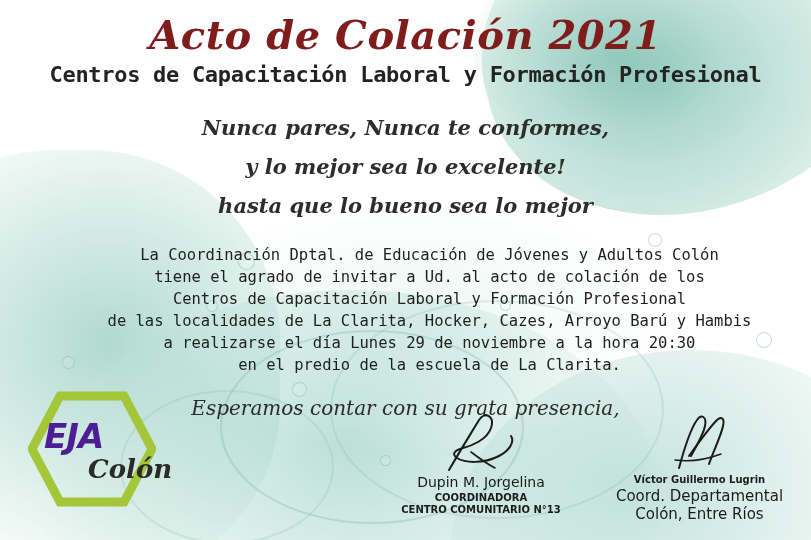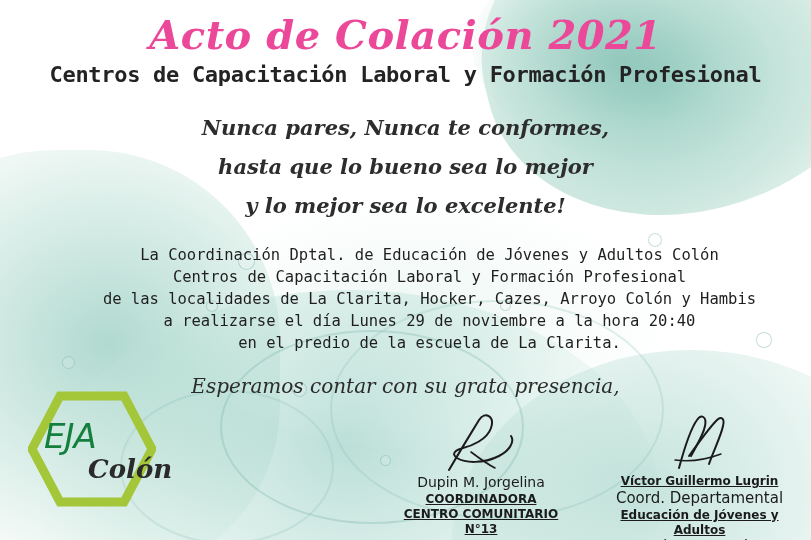--- a/index.html
+++ b/index.html
@@ -108,21 +108,21 @@
     text-align: center;
     padding-top: 14px;
   }
 
   .title {
     font-family: "DejaVu Serif", serif;
     font-style: italic;
     font-weight: bold;
     font-size: 40px;
     line-height: 1.05;
-    color: #ec4899;
+    color: #7f1d1d;
     letter-spacing: 0.5px;
     margin: 0 0 6px 0;
   }
 
   .subtitle {
     font-family: "DejaVu Sans Mono", monospace;
     font-size: 22px;
     font-weight: bold;
     color: #232323;
     margin: 0 0 22px 0;
@@ -167,24 +167,24 @@
     width: 128px;
     height: 118px;
     z-index: 6;
   }
   .logo svg { display: block; }
   .logo-eja {
     position: absolute;
     left: 16px;
     top: 26px;
     font-family: "DejaVu Sans", sans-serif;
-    font-weight: normal;
+    font-weight: bold;
     font-style: italic;
     font-size: 34px;
-    color: #15803d;
+    color: #4c1d95;
     letter-spacing: -1px;
   }
   .logo-colon {
     position: absolute;
     left: 40px;
     top: 64px;
     font-family: "DejaVu Serif", serif;
     font-style: italic;
     font-weight: bold;
     font-size: 26px;
@@ -207,23 +207,22 @@
   .sig-lines {
     font-family: "DejaVu Sans", sans-serif;
     color: #1b1b1b;
     line-height: 1.25;
   }
   .sig-name {
     font-size: 14px;
     font-weight: normal;
   }
   .sig-bold {
-    font-size: 12px;
-    font-weight: bold;
-    text-decoration: underline;
+    font-size: 10px;
+    font-weight: bold;
   }
   .sig-reg {
     font-size: 15px;
   }
 </style>
 </head>
 <body>
 
 <div id="invitation">
 
@@ -248,29 +247,30 @@
   <div class="bubble b8"></div>
 
   <div class="content">
 
     <h1 class="title">Acto de Colación 2021</h1>
 
     <h2 class="subtitle">Centros de Capacitación Laboral y Formación Profesional</h2>
 
     <div class="quote">
       <span class="ql">Nunca pares, Nunca te conformes,</span>
+      <span class="ql">y lo mejor sea lo excelente!</span>
       <span class="ql">hasta que lo bueno sea lo mejor</span>
-      <span class="ql">y lo mejor sea lo excelente!</span>
     </div>
 
     <div class="body-text">
       <span class="bl">La Coordinación Dptal. de Educación de Jóvenes y Adultos Colón</span>
+      <span class="bl">tiene el agrado de invitar a Ud. al acto de colación de los</span>
       <span class="bl">Centros de Capacitación Laboral y Formación Profesional</span>
-      <span class="bl">de las localidades de La Clarita, Hocker, Cazes, Arroyo Colón y Hambis</span>
-      <span class="bl">a realizarse el día Lunes 29 de noviembre a la hora 20:40</span>
+      <span class="bl">de las localidades de La Clarita, Hocker, Cazes, Arroyo Barú y Hambis</span>
+      <span class="bl">a realizarse el día Lunes 29 de noviembre a la hora 20:30</span>
       <span class="bl">en el predio de la escuela de La Clarita.</span>
     </div>
 
     <div class="closing">Esperamos contar con su grata presencia,</div>
   </div>
 
   <div class="logo">
     <svg width="128" height="118" viewBox="0 0 128 118" xmlns="http://www.w3.org/2000/svg">
       <polygon points="32,6 96,6 124,59 96,112 32,112 4,59" fill="none" stroke="#a4c639" stroke-width="9"></polygon>
     </svg>
@@ -296,18 +296,17 @@
     <div class="sig-mark">
       <svg width="110" height="62" viewBox="0 0 110 62" xmlns="http://www.w3.org/2000/svg">
         <path d="M34,56 C40,34 46,16 52,8 C56,2 62,4 60,14 C58,24 50,36 46,44" fill="none" stroke="#1b1b1b" stroke-width="2" stroke-linecap="round"></path>
         <path d="M44,44 C54,30 64,16 72,8 C76,4 80,6 78,14 C76,24 68,40 64,52" fill="none" stroke="#1b1b1b" stroke-width="2" stroke-linecap="round"></path>
         <path d="M30,48 C44,50 60,48 76,42" fill="none" stroke="#1b1b1b" stroke-width="1.4" stroke-linecap="round"></path>
       </svg>
     </div>
     <div class="sig-lines">
       <div class="sig-bold">Víctor Guillermo Lugrin</div>
       <div class="sig-reg">Coord. Departamental</div>
-      <div class="sig-bold">Educación de Jóvenes y Adultos</div>
       <div class="sig-reg">Colón, Entre Ríos</div>
     </div>
   </div>
 
 </div>
 
 </body></html>

